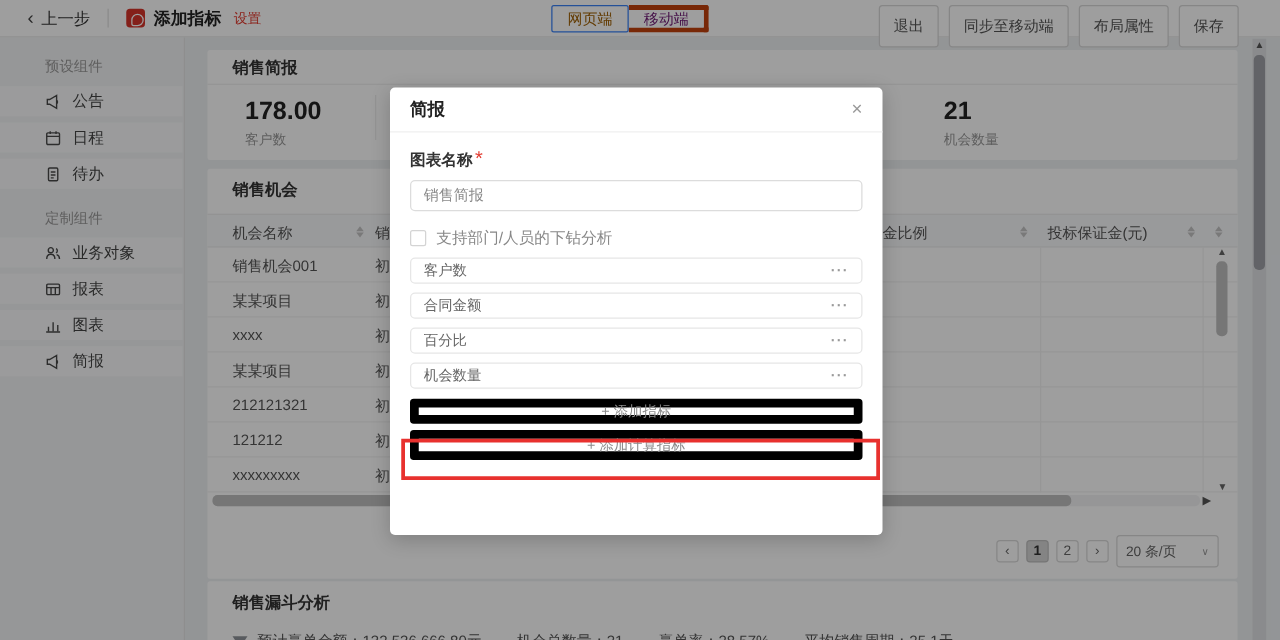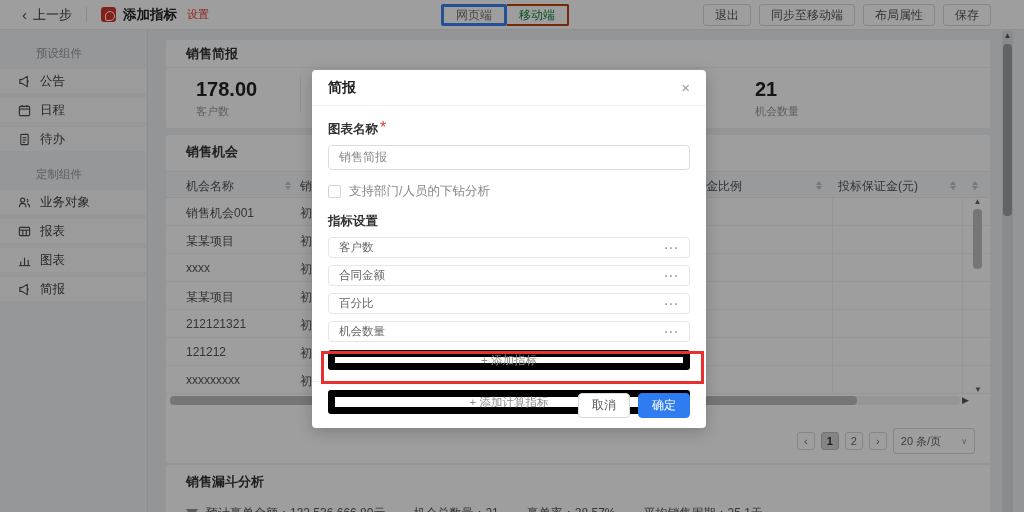--- a/index.html
+++ b/index.html
@@ -12,33 +12,33 @@
   .back { display:flex; align-items:center; gap:6px; margin-left:22px; font-size:13px; color:#333; cursor:pointer; }
   .back .chev { font-size:15px; line-height:1; color:#444; }
   .tb-divider { width:1px; height:15px; background:#e0e0e0; margin:0 14px; }
   .app-icon { width:15px; height:15px; background:#d6352b; border-radius:3px; margin-right:7px; position:relative; }
   .app-icon::after { content:""; position:absolute; left:3.5px; top:3.5px; width:8px; height:8px;
                      border:1.5px solid #fff; border-radius:50% 50% 50% 2px; }
   .app-title { font-size:13.5px; font-weight:bold; color:#222; }
   .settings-link { font-size:11px; color:#e23b30; margin-left:10px; cursor:pointer; }
   .tab-group { position:absolute; left:441px; top:4px; display:flex; }
   .tab { height:22px; padding:0 12px; font-size:12px; display:flex; align-items:center;
-         border:2px solid #c2410c; background:#fff; color:#15803d; cursor:pointer; }
-  .tab.active { border:3px solid #3b82f6; color:#737373; position:relative; z-index:2; border-radius:2px; }
+         border:4px solid #c2410c; background:#fff; color:#701a75; cursor:pointer; }
+  .tab.active { border:1px solid #3b82f6; color:#a16207; position:relative; z-index:2; border-radius:2px; }
   .tab.right { border-left:none; border-radius:0 2px 2px 0; }
   .tb-actions { position:absolute; right:33px; top:4px; display:flex; gap:8px; }
-  .tb-btn { height:22px; padding:4px 11px; font-size:12px; color:#555; background:#fff;
+  .tb-btn { height:22px; padding:16px 11px; font-size:12px; color:#555; background:#fff;
             border:1px solid #d9d9d9; border-radius:3px; display:flex; align-items:center; cursor:pointer; }
 
   
   .sidebar { position:absolute; left:0; top:30px; width:148px; height:482px; background:#f3f4f6;
              border-right:1px solid #e6e6e6; z-index:1; }
   .side-section-title { font-size:11.5px; color:#999; margin:16px 0 8px 36px; }
   .side-item { height:24px; margin:0 1px 5px 0; background:#fafbfc; display:flex; align-items:center;
-               padding-left:18px; gap:9px; font-size:12.5px; color:#444; cursor:pointer; }
+               padding-left:36px; gap:9px; font-size:12.5px; color:#444; cursor:pointer; }
   .side-item svg { width:13px; height:13px; stroke:#4a4a4a; fill:none; stroke-width:1.2; flex:none; }
 
   
   .main { position:absolute; left:148px; top:30px; width:876px; height:482px; overflow:hidden; }
   .card { position:absolute; left:18px; width:824px; background:#fff; border-radius:2px; }
   .card-title { font-size:13px; font-weight:bold; color:#333; }
 
   
   .card-brief { top:10px; height:88px; }
   .card-brief .hd { height:28px; display:flex; align-items:center; padding-left:20px; border-bottom:1px solid #f0f0f0; }
@@ -106,21 +106,21 @@
   .chk-row { display:flex; align-items:center; gap:8px; margin-top:13px; cursor:pointer;text-align:center; }
   .chk { width:13px; height:13px; border:1px solid #d4d4d4; border-radius:2px; background:#fff; flex:none; }
   .chk-label { font-size:12.5px; color:#888; }
   .metrics-label { margin-top:13px; }
   .metric-row { width:362px; height:21px; margin-top:7px; border:1px solid #e6e6e6; border-radius:4px;
                 display:flex; align-items:center; justify-content:space-between; padding:0 10px;
                 font-size:11.5px; color:#666; background:#fff; }
   .metric-row .dots { color:#999; letter-spacing:1px; font-weight:bold; cursor:pointer; }
   .add-row { width:362px; height:20px; margin-top:8px; border:7px solid #000000; border-radius:3px;
              display:flex; align-items:center; justify-content:center; font-size:11.5px; color:#8a8a8a; cursor:pointer; }
-  .add-row.calc { height:24px; margin-top:20px; }
+  .add-row.calc { height:24px; margin-top:5px; }
   .m-ft { position:absolute; left:0; bottom:0; width:394px; height:47px; border-top:1px solid #f0f0f0;
           display:flex; align-items:center; justify-content:flex-end; gap:8px; padding-right:16px; }
   .btn { height:25px; padding:0 13px; font-size:12px; border-radius:4px; display:flex; align-items:center; cursor:pointer; }
   .btn-cancel { background:#fff; border:1px solid #d9d9d9; color:#555; }
   .btn-ok { background:#2e7cf0; border:1px solid #2e7cf0; color:#fff; }
 
   
   .red-box { position:absolute; left:321px; top:351px; width:383px; height:33px;
              border:3px solid #e8312e; z-index:40; pointer-events:none; }
 </style>
@@ -337,21 +337,20 @@
   </div>
   <div class="m-body">
     <div>
       <span class="f-label">图表名称</span><span class="req">*</span>
     </div>
     <input class="m-input" value="销售简报" style="">
     <div class="chk-row">
       <span class="chk"></span>
       <span class="chk-label">支持部门/人员的下钻分析</span>
     </div>
-    <div class="f-label metrics-label">指标设置</div>
 
     <div class="metric-row">
       <span>客户数</span>
       <span class="dots">···</span>
     </div>
     <div class="metric-row">
       <span>合同金额</span>
       <span class="dots">···</span>
     </div>
     <div class="metric-row">
@@ -359,19 +358,15 @@
       <span class="dots">···</span>
     </div>
     <div class="metric-row">
       <span>机会数量</span>
       <span class="dots">···</span>
     </div>
 
     <div class="add-row">+ 添加指标</div>
     <div class="add-row calc">+ 添加计算指标</div>
   </div>
-  <div class="m-ft">
-    <div class="btn btn-cancel">取消</div>
-    <div class="btn btn-ok">确定</div>
-  </div>
 </div>
 
 <div class="red-box"></div>
 
 </body></html>

